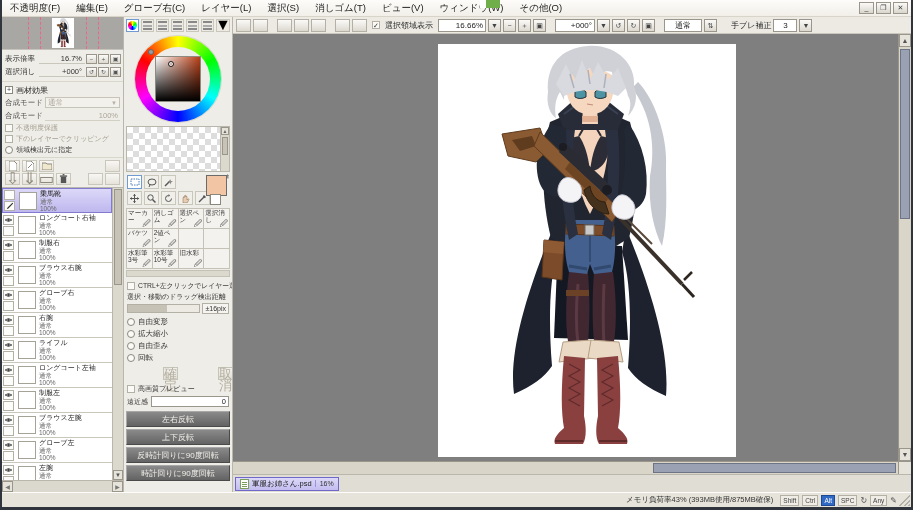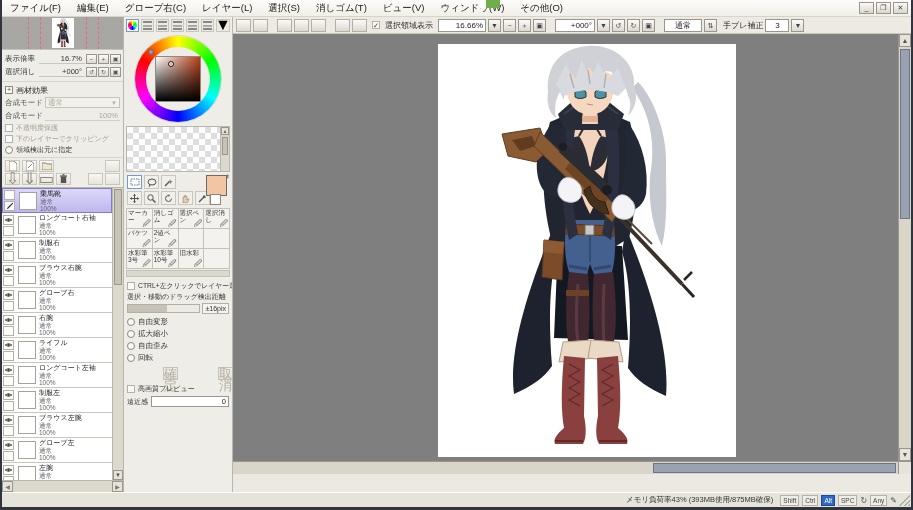--- a/index.html
+++ b/index.html
@@ -126,21 +126,21 @@
   .flip-btn { height:16px; border:1px solid #4a4a4a; border-top-color:#a8a8a8; border-left-color:#a8a8a8; background:linear-gradient(#8a8a8a,#636363); color:#f0efe9; font-size:8px; text-align:center; line-height:15px; }
 
   
   .canvas-toolbar { flex:none; height:17px; background:#eceae3; border-bottom:1px solid #c9c6bb; display:flex; align-items:center; gap:2px; padding:0 3px; }
   .tb-btn { width:15px; height:13px; border:1px solid #b3b0a5; background:linear-gradient(#fbfaf8,#ddd9d0); flex:none; }
   .tb-gap { width:5px; flex:none; }
   .tb-chk { display:flex; align-items:center; gap:2px; margin:0 3px; }
   .tb-chk-label { font-size:8px; color:#222; white-space:nowrap;text-align:right; }
   .tb-field { width:48px; height:13px; border:1px solid #9a968b; background:#fff; font-size:8px; text-align:right; padding:0 2px; line-height:12px; color:#222; }
   .tb-sm { width:13px; height:13px; border:1px solid #9a968b; background:linear-gradient(#fbfaf8,#ddd9d0); font-size:7px; line-height:11px; text-align:center; color:#444; flex:none; }
-  .tb-label { font-size:8px; color:#222; margin-left:4px; white-space:nowrap; }
+  .tb-label { font-size:8px; color:#222; margin-left:12px; white-space:nowrap; }
   .canvas-area { flex:none; height:427px; position:relative; background:#7f7f7f; overflow:hidden; }
   .white-canvas { position:absolute; left:205px; top:10px; width:298px; height:413px; background:#fff; }
   .cv-vscroll { position:absolute; right:0; top:0; bottom:0; width:13px; background:#d9d5c9; border-left:1px solid #9a968b; }
   .cv-varrow { position:absolute; left:0; right:0; height:13px; background:#e6e3da; border:1px solid #9a968b; font-size:7px; text-align:center; line-height:11px; color:#555; }
   .cv-vthumb { position:absolute; left:1px; right:1px; top:15px; height:170px; background:#9aa1b2; border:1px solid #6d7485; }
   .cv-hscroll { flex:none; height:13px; background:#d9d5c9; border-top:1px solid #9a968b; position:relative; }
   .cv-hthumb { position:absolute; top:1px; bottom:1px; left:62%; right:15px; background:#9aa1b2; border:1px solid #6d7485; }
   .cv-corner { position:absolute; right:0; top:0; bottom:0; width:13px; background:#e6e3da; border-left:1px solid #9a968b; }
   .tabbar { flex:1; background:#e0ddd4; border-top:1px solid #b9b6ac; display:flex; align-items:center; padding:1px 2px; }
   .doc-tab { display:flex; align-items:center; gap:3px; height:14px; padding:0 4px; background:linear-gradient(#dcd8f8,#c3bdf0); border:1px solid #6f68c8; }
@@ -242,21 +242,21 @@
       <path d="M132,30 L136,44 M150,26 L152,40 M168,30 L166,44" stroke="#aeb1bb" stroke-width="1.5"></path>
     </g>
   </defs>
 </svg>
 
 <div id="window">
   <div class="frame">
 
     <div class="menubar">
 
-        <div class="menu-item">ファイル(F)</div>
+        <div class="menu-item">不透明度(F)</div>
 
         <div class="menu-item">編集(E)</div>
 
         <div class="menu-item">グローブ右(C)</div>
 
         <div class="menu-item">レイヤー(L)</div>
 
         <div class="menu-item">選択(S)</div>
 
         <div class="menu-item">消しゴム(T)</div>
@@ -891,20 +891,31 @@
           <span class="dis-btn">取消</span>
         </div>
         <div class="chk-row" style="height:12px">
           <span class="chk"></span>
           <span class="chk-label dark">高画質プレビュー</span>
         </div>
         <div class="persp-row">
           <span class="opt-label">遠近感</span>
           <span class="persp-input">0</span>
         </div>
+      </div>
+      <div class="flips">
+
+          <div class="flip-btn">左右反転</div>
+
+          <div class="flip-btn">上下反転</div>
+
+          <div class="flip-btn">反時計回りに90度回転</div>
+
+          <div class="flip-btn">時計回りに90度回転</div>
+
       </div>
     </div>
 
     <div class="right-rgn">
       <div class="canvas-toolbar">
         <span class="tb-btn"></span>
         <span class="tb-btn"></span>
         <span class="tb-gap"></span>
         <span class="tb-btn"></span>
         <span class="tb-btn"></span>
@@ -943,20 +954,27 @@
         <div class="cv-vscroll">
           <div class="cv-varrow" style="top:0">▲</div>
           <div class="cv-vthumb"></div>
           <div class="cv-varrow" style="bottom:0">▼</div>
         </div>
       </div>
       <div class="cv-hscroll">
         <div class="cv-hthumb"></div>
         <div class="cv-corner"></div>
       </div>
+      <div class="tabbar">
+        <div class="doc-tab">
+          <span class="tab-icon"></span>
+          <span class="tab-title">軍服お姉さん.psd</span>
+          <span class="tab-zoom">16%</span>
+        </div>
+      </div>
     </div>
 
     <div class="statusbar">
       <span class="mem-text">メモリ負荷率43% (393MB使用/875MB確保)</span>
 
         <span class="key-badge">Shift</span>
 
         <span class="key-badge">Ctrl</span>
 
         <span class="key-badge active">Alt</span>

